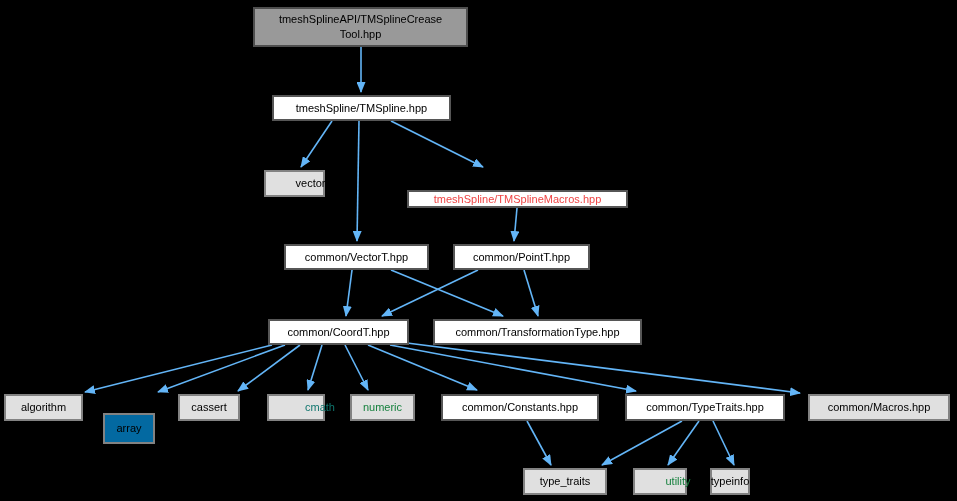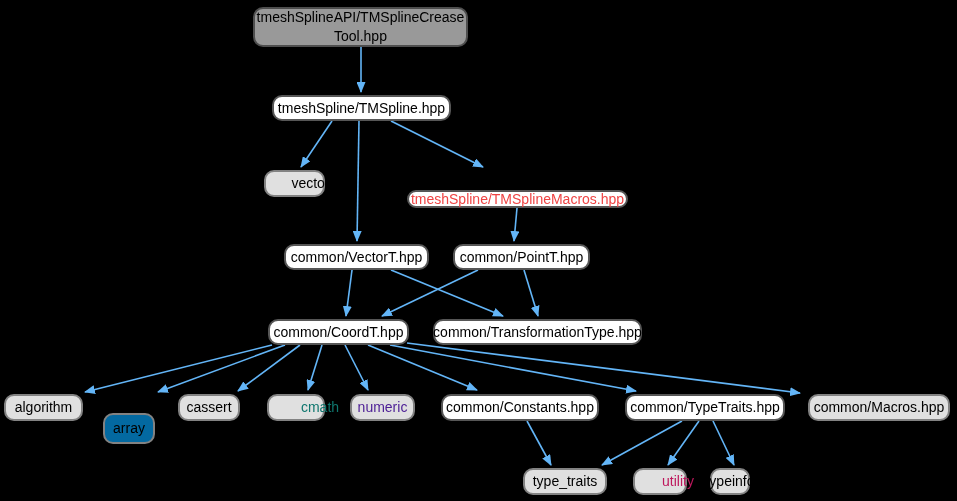--- a/index.html
+++ b/index.html
@@ -13,26 +13,25 @@
   .edge-layer{
     position:absolute;left:0;top:0;width:957px;height:501px;
   }
   .node{
     position:absolute;
     box-sizing:border-box;
     display:flex;
     align-items:center;
     justify-content:center;
     text-align:center;
-    font-size:14px;
+    font-size:11px;
     line-height:1.35;
     white-space:pre-line;
     color:#000;
     cursor:default;
-    border-radius:10px;
   }
   .node.link{cursor:pointer;}
 </style>
 </head>
 <body>
 
 <div class="canvas" style="background: rgb(0, 0, 0);">
   <svg class="edge-layer" width="957" height="501" viewBox="0 0 957 501" xmlns="http://www.w3.org/2000/svg">
     <defs>
       <marker id="arrow" markerWidth="11" markerHeight="9" refX="10" refY="4.5" orient="auto" markerUnits="userSpaceOnUse">
@@ -70,21 +69,21 @@
       <div class="node plain" style="left: 264px; top: 170px; width: 61px; height: 27px; background: rgb(224, 224, 224); border: 2px solid rgb(130, 130, 130); color: rgb(0, 0, 0); padding-left: 32px;">vector</div>
       <div class="node link" style="left: 407px; top: 170px; width: 221px; height: 18px; background: rgb(255, 255, 255); border: 2px solid rgb(86, 86, 86); color: #ef4444; margin-top: 20px;">tmeshSpline/TMSplineMacros.hpp</div>
       <div class="node link" style="left: 284px; top: 244px; width: 145px; height: 26px; background: rgb(255, 255, 255); border: 2px solid rgb(86, 86, 86); color: rgb(0, 0, 0);">common/VectorT.hpp</div>
       <div class="node link" style="left: 453px; top: 244px; width: 137px; height: 26px; background: rgb(255, 255, 255); border: 2px solid rgb(86, 86, 86); color: rgb(0, 0, 0);">common/PointT.hpp</div>
       <div class="node link" style="left: 268px; top: 319px; width: 141px; height: 26px; background: rgb(255, 255, 255); border: 2px solid rgb(86, 86, 86); color: rgb(0, 0, 0);">common/CoordT.hpp</div>
       <div class="node link" style="left: 433px; top: 319px; width: 209px; height: 26px; background: rgb(255, 255, 255); border: 2px solid rgb(86, 86, 86); color: rgb(0, 0, 0);">common/TransformationType.hpp</div>
       <div class="node plain" style="left: 4px; top: 394px; width: 79px; height: 27px; background: rgb(224, 224, 224); border: 2px solid rgb(130, 130, 130); color: rgb(0, 0, 0);">algorithm</div>
       <div class="node plain" style="left: 103px; top: 413px; width: 52px; height: 31px; background: #0369a1; border: 2px solid rgb(130, 130, 130); color: rgb(0, 0, 0);">array</div>
       <div class="node plain" style="left: 178px; top: 394px; width: 62px; height: 27px; background: rgb(224, 224, 224); border: 2px solid rgb(130, 130, 130); color: rgb(0, 0, 0);">cassert</div>
       <div class="node plain" style="left: 267px; top: 394px; width: 58px; height: 27px; background: rgb(224, 224, 224); border: 2px solid rgb(130, 130, 130); color: #0f766e; padding-left: 48px;">cmath</div>
-      <div class="node plain" style="left: 350px; top: 394px; width: 65px; height: 27px; background: rgb(224, 224, 224); border: 2px solid rgb(130, 130, 130); color: #4c1d95;">numeric</div>
+      <div class="node plain" style="left: 350px; top: 394px; width: 65px; height: 27px; background: rgb(224, 224, 224); border: 2px solid rgb(130, 130, 130); color: #15803d;">numeric</div>
       <div class="node link" style="left: 441px; top: 394px; width: 158px; height: 27px; background: rgb(255, 255, 255); border: 2px solid rgb(86, 86, 86); color: rgb(0, 0, 0); text-align: center;">common/Constants.hpp</div>
       <div class="node link" style="left: 625px; top: 394px; width: 160px; height: 27px; background: rgb(255, 255, 255); border: 2px solid rgb(86, 86, 86); color: rgb(0, 0, 0);">common/TypeTraits.hpp</div>
       <div class="node plain" style="left: 808px; top: 394px; width: 142px; height: 27px; background: rgb(224, 224, 224); border: 2px solid rgb(130, 130, 130); color: rgb(0, 0, 0);">common/Macros.hpp</div>
       <div class="node plain" style="left: 523px; top: 468px; width: 84px; height: 27px; background: rgb(224, 224, 224); border: 2px solid rgb(130, 130, 130); color: rgb(0, 0, 0);">type_traits</div>
-      <div class="node plain" style="left: 633px; top: 468px; width: 54px; height: 27px; background: rgb(224, 224, 224); border: 2px solid rgb(130, 130, 130); color: #be185d; padding-left: 36px;">utility</div>
+      <div class="node plain" style="left: 633px; top: 468px; width: 54px; height: 27px; background: rgb(224, 224, 224); border: 2px solid rgb(130, 130, 130); color: #15803d; padding-left: 36px;">utility</div>
       <div class="node plain" style="left: 710px; top: 468px; width: 40px; height: 27px; background: rgb(224, 224, 224); border: 2px solid rgb(130, 130, 130); color: rgb(0, 0, 0);">typeinfo</div>
     </div>
 </div>
 
 </body></html>

